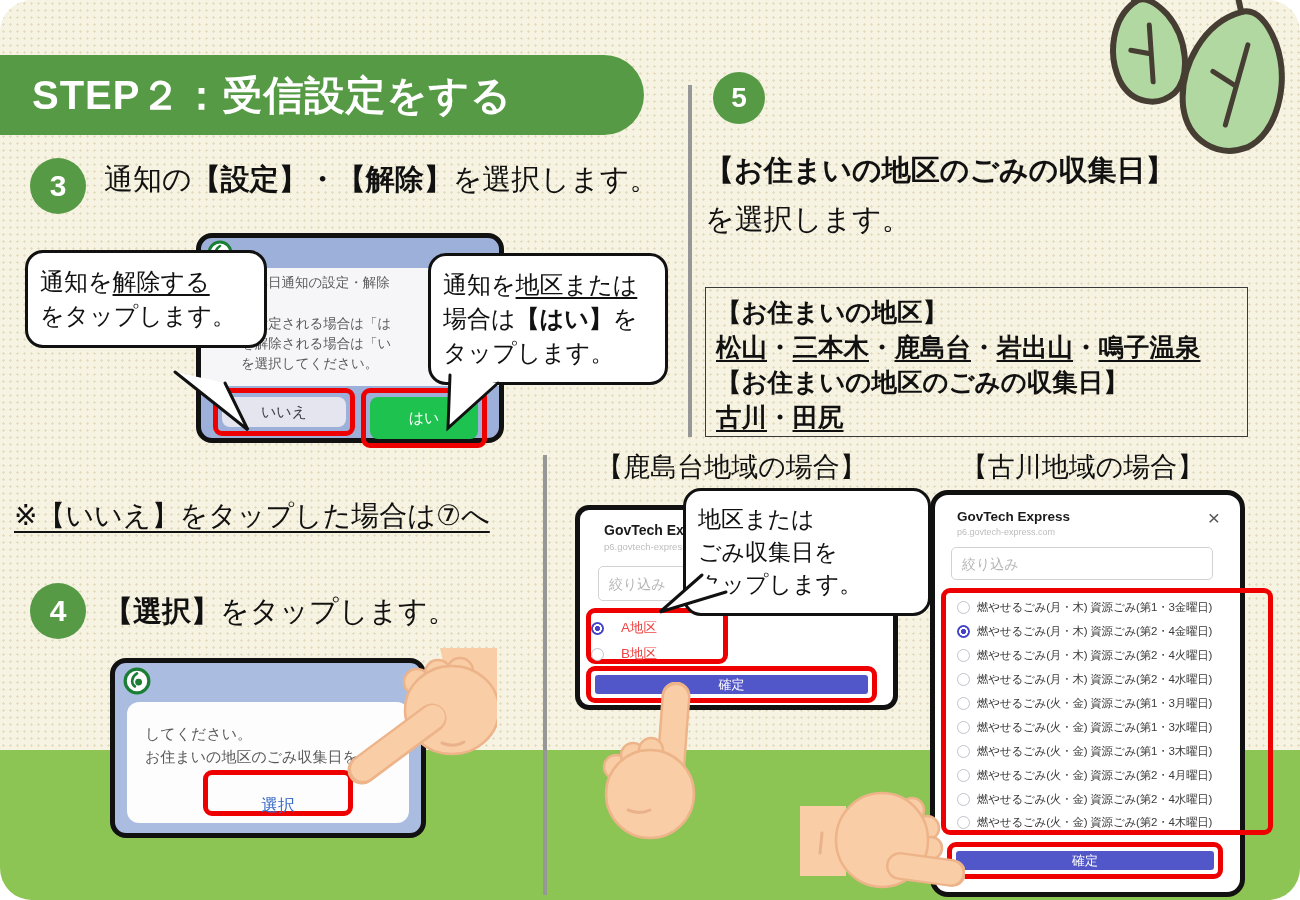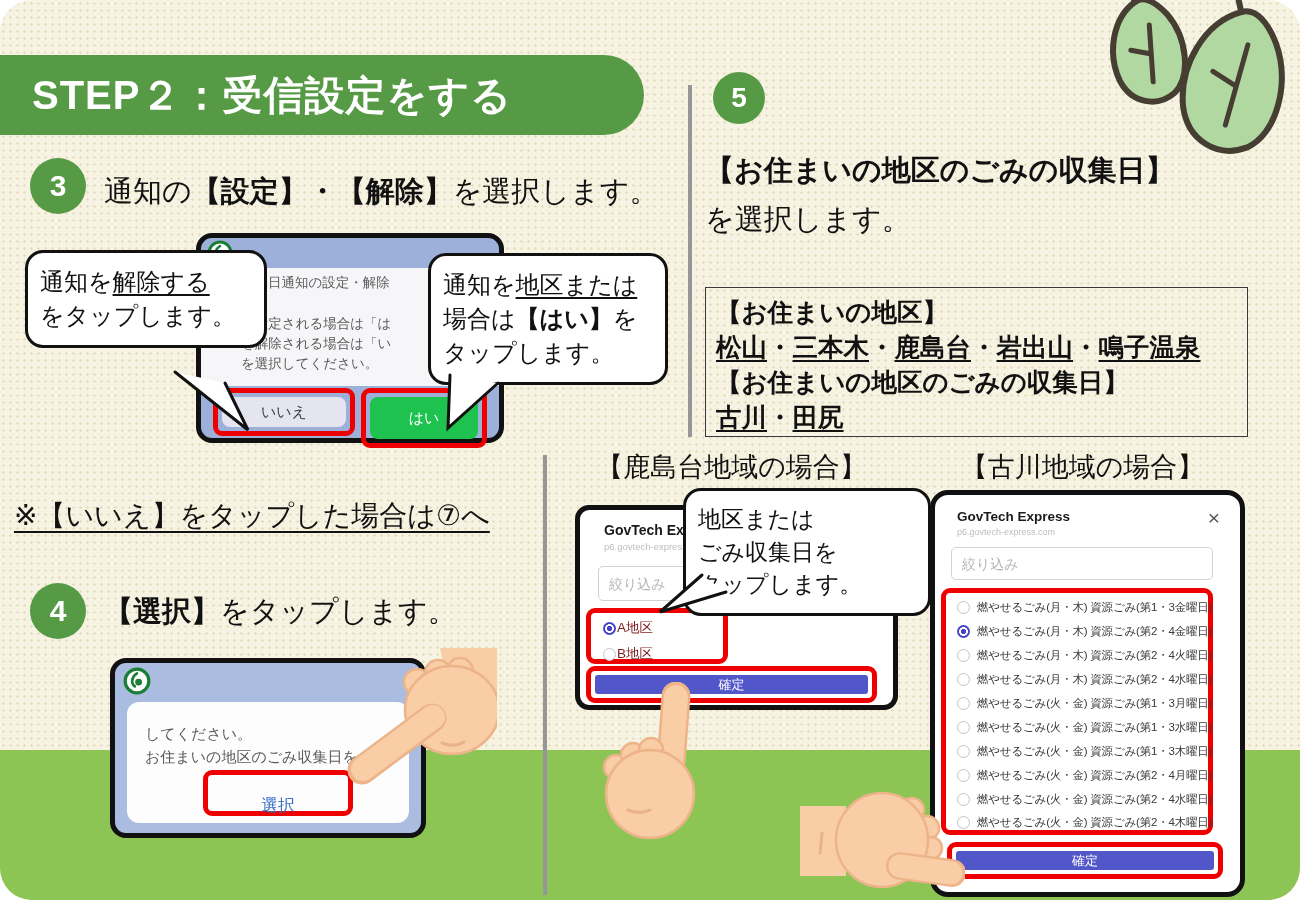--- a/index.html
+++ b/index.html
@@ -52,21 +52,21 @@
   .gt-url{position:absolute;color:#bdbdbd;}
   .gt-close{position:absolute;color:#555;background:none;border:none;cursor:pointer;font-family:inherit;}
   .gt-search{position:absolute;border:1.5px solid #d2d2d2;border-radius:5px;font-size:14px;
     font-family:inherit;padding:0 10px;color:#444;box-sizing:border-box;background:#fff;}
   .gt-search::placeholder{color:#b5b5b5;}
   .opt-row{display:flex;align-items:center;cursor:pointer;}
   .radio{width:13px;height:13px;border-radius:50%;border:1.5px solid #c2c2cc;background:#fff;flex:none;box-sizing:border-box;}
   .radio.sel{border:none;background:radial-gradient(circle,#4443c9 0 2.3px,#fff 2.9px 4.2px,#4443c9 4.6px 7px);}
   .gt-confirm{position:absolute;inset:4px;background:#5156c8;color:#fff;border:none;border-radius:3px;
     font-size:13px;font-family:inherit;display:flex;align-items:center;justify-content:center;cursor:pointer;}
-  .gt-left .opt-row{height:26px;font-size:13.5px;color:#7f1d1d;gap:1px;padding-left:12px;}
+  .gt-left .opt-row{height:26px;font-size:13.5px;color:#ef4444;gap:17px;}
   .gt-right .opt-row{height:23.9px;font-size:11.5px;color:#3a3a3a;gap:7px;padding-left:11px;letter-spacing:-0.2px;white-space:nowrap;}
 
   .caption{position:absolute;font-size:27px;z-index:3;text-align:center;font-weight:500;white-space:nowrap;}
   .box-district{position:absolute;left:705px;top:287px;width:543px;height:150px;border:1.5px solid #3a3a3a;
     z-index:3;font-size:25.5px;font-weight:600;line-height:35px;padding:7px 10px;box-sizing:border-box;white-space:nowrap;}
   .s5lines{position:absolute;left:705px;top:146px;font-size:29px;line-height:49px;z-index:3;white-space:nowrap;}
 </style>
 </head>
 <body>
 
@@ -85,21 +85,21 @@
       </g>
       <g transform="translate(108,10) rotate(6)">
         <path d="M58,4 C22,18 2,64 10,104 C18,138 50,152 78,138 C106,122 114,70 96,32 C86,12 72,-2 58,4 Z"></path>
         <path d="M58,4 L52,-14" fill="none"></path>
         <path d="M68,36 L54,118 M60,78 L36,66" fill="none" stroke-width="5"></path>
       </g>
     </g>
   </svg>
 
   <div class="badge b56" style="left:30px;top:158px">3</div>
-  <div class="step-text" style="left:104px;top:172px"><span>通知の</span><span class="bold">【設定】・【解除】</span><span>を選択します。</span></div>
+  <div class="step-text" style="left:104px;top:160px"><span>通知の</span><span class="bold">【設定】・【解除】</span><span>を選択します。</span></div>
 
   <div class="phone d1">
     <svg class="abs" style="left:6px;top:2px" width="26" height="26" viewBox="0 0 26 26">
       <circle cx="13" cy="13" r="11" fill="#fff" stroke="#1b7e35" stroke-width="3"></circle>
       <path d="M13,6 C8,9 7,15 11,18" fill="none" stroke="#1b7e35" stroke-width="2.5" stroke-linecap="round"></path>
       <circle cx="14.5" cy="14" r="3.2" fill="#1b7e35"></circle>
     </svg>
     <div class="d1-msg">
         <div><span>収集日通知の設定・解除</span></div>
         <div><span>。</span></div>
@@ -227,21 +227,21 @@
       <ellipse cx="62" cy="112" rx="44" ry="44" fill="none"></ellipse>
     </g>
     <path d="M40,128 Q52,133 62,128" fill="none" stroke="#eab28a" stroke-width="3" stroke-linecap="round"></path>
   </svg>
 
   <div class="gt gt-right">
     <div class="gt-title" style="left:22px;top:14px;font-size:13.5px">GovTech Express</div>
     <div class="gt-url" style="left:22px;top:32px;font-size:9px">p6.govtech-express.com</div>
     <button class="gt-close" style="right:14px;top:10px;font-size:21px">×</button>
     <input class="gt-search" style="left: 16px; top: 52px; width: 262px; height: 33px;" placeholder="絞り込み">
-    <div class="redbox" style="left:6px;top:93px;width:272px;height:247px">
+    <div class="redbox" style="left:6px;top:93px;width:332px;height:247px">
       <div style="padding-top:3px">
           <div class="opt-row">
             <span class="radio"></span>
             <span>燃やせるごみ(月・木) 資源ごみ(第1・3金曜日)</span>
           </div>
           <div class="opt-row">
             <span class="radio sel"></span>
             <span>燃やせるごみ(月・木) 資源ごみ(第2・4金曜日)</span>
           </div>
           <div class="opt-row">

